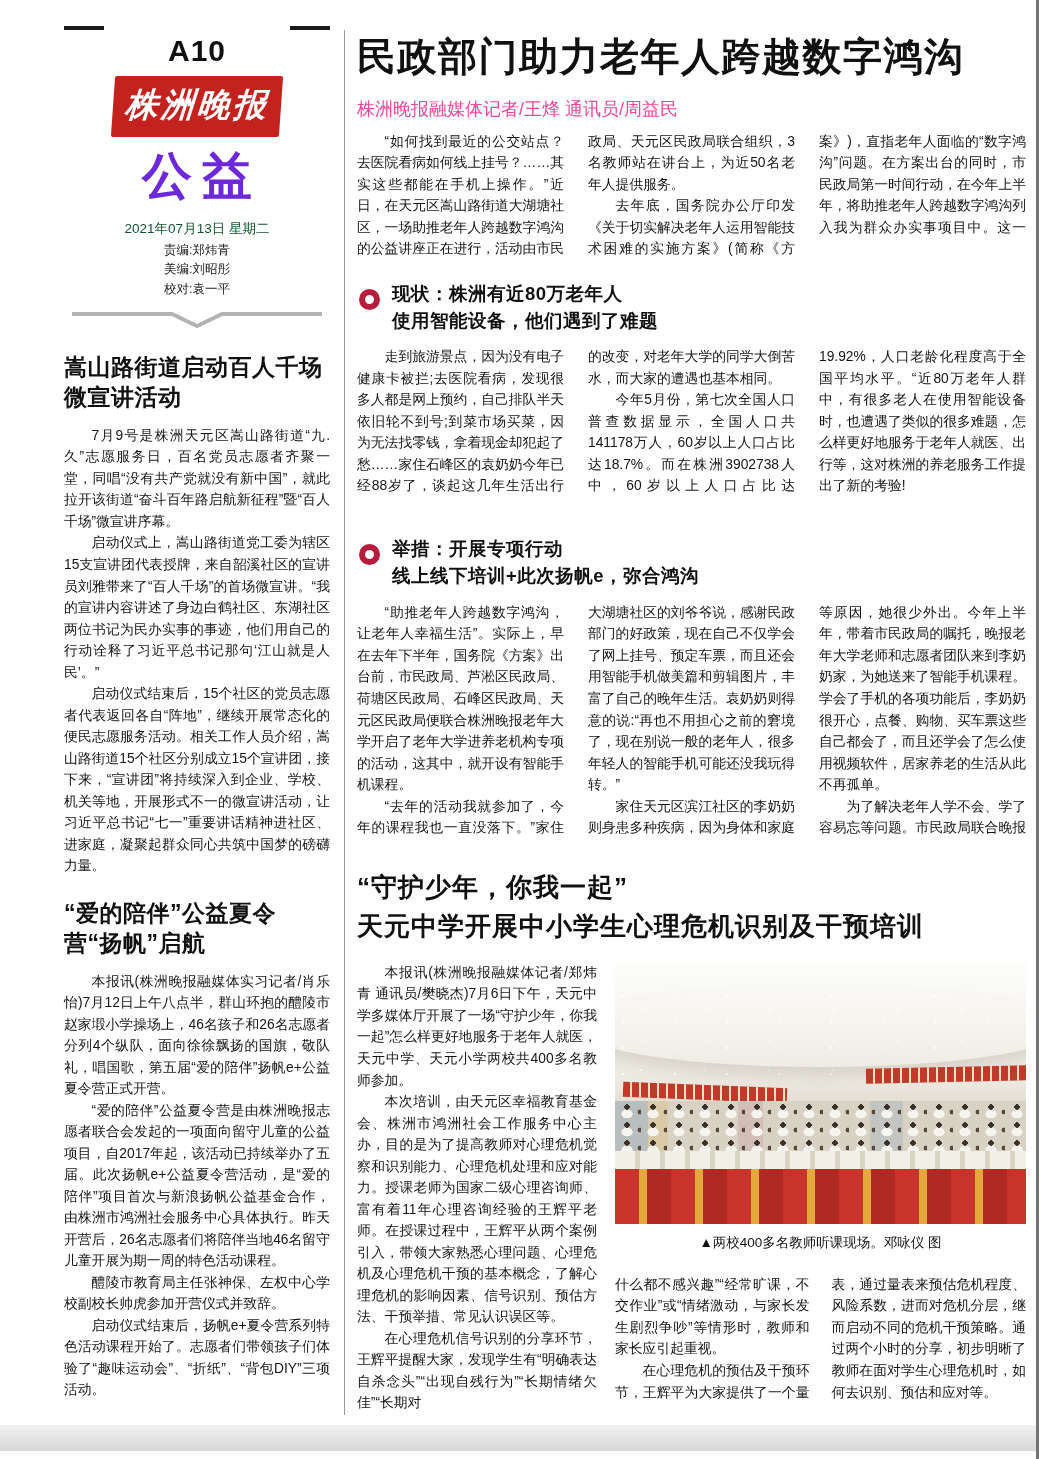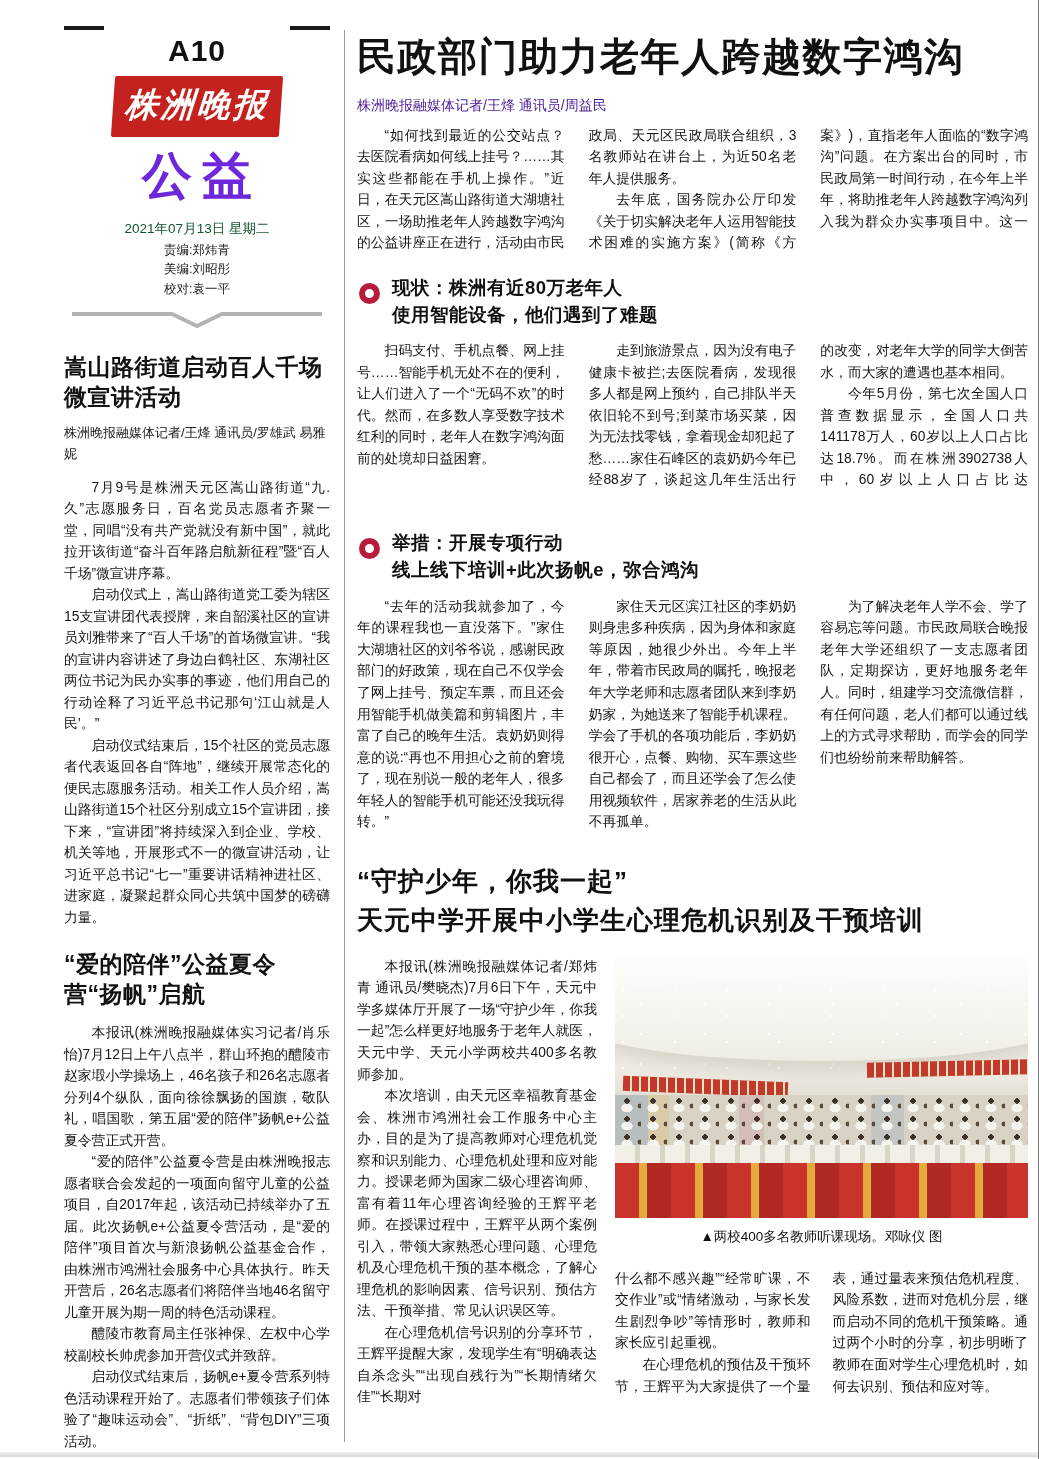--- a/index.html
+++ b/index.html
@@ -1,19 +1,19 @@
 <!DOCTYPE html>
 <html><head>
 <meta charset="utf-8">
 <style>
   * { margin:0; padding:0; box-sizing:border-box; }
   html,body { background:#ffffff; }
   body { font-family:"Liberation Sans","DejaVu Sans",sans-serif; color:#111; }
   .page { width:1039px; height:1459px; background:#fff; display:flex; flex-direction:column;
-          border-right:1px solid #737373; overflow:hidden; }
+          border-right:3px solid #737373; overflow:hidden; }
   .content { flex:1; display:flex; padding:26px 10px 0 64px; }
 
   
   .sidebar { width:266px; flex:0 0 266px; }
   .sb-header { text-align:center; }
   .cropmarks { display:flex; justify-content:space-between; margin-bottom:4px; }
   .cropmark { width:40px; height:4px; background:#1a1a1a; }
   .page-no { font-size:30px; font-weight:bold; letter-spacing:1px; margin:2px 0 8px; }
   .masthead { display:inline-block; background:#c4221e; color:#fff; font-weight:bold;
               font-style:italic; font-size:33px; letter-spacing:3px; padding:7px 12px 9px;
@@ -31,21 +31,21 @@
   .para { font-size:13.8px; line-height:1.56; text-align:justify; text-indent:2em; color:#141414; }
   .cont .para:first-child { text-indent:0; }
 
   .vrule { width:1px; background:#9a9a9a; margin:4px 12px 10px 14px; }
 
   
   .main { flex:1; display:flex; flex-direction:column; }
   .main-article { }
   .headline { font-size:39px; font-weight:bold; line-height:1.3; letter-spacing:1.5px; margin-top:30px; }
   .headline.first { margin-top:36px; }
-  .m-byline { font-size:14px; margin:14px 0 10px; color:#4c1d95; }
+  .m-byline { font-size:18px; margin:14px 0 10px; color:#ec4899; }
 
   .cols3 { column-count:3; column-gap:24px; column-fill:auto; }
   .intro-block { height:132px; margin-top:6px; }
   .sec-body-1 { height:172px; }
   .sec-body-2 { height:240px; }
 
   .sec-head { display:flex; align-items:flex-start; margin:18px 0 12px; }
   .donut { width:21px; height:21px; border:6.5px solid #b81c3c; border-radius:50%;
            margin:8px 12px 0 2px; flex:0 0 auto; }
   .sec-head-text { font-size:18.5px; font-weight:bold; line-height:1.45; letter-spacing:0.5px; }
@@ -110,21 +110,20 @@
         <div class="editor-line">责编:郑炜青</div>
         <div class="editor-line">美编:刘昭彤</div>
         <div class="editor-line">校对:袁一平</div>
         <svg class="chevron" width="250" height="22" viewBox="0 0 250 22">
           <polyline points="0,5 100,5 125,17 150,5 250,5" fill="none" stroke="#b3b3b3" stroke-width="4"></polyline>
         </svg>
       </div>
 
       <article class="sb-article">
         <h2 class="sb-title">嵩山路街道启动百人千场微宣讲活动</h2>
-        <div class="sb-byline">株洲晚报融媒体记者/王烽 通讯员/罗雄武 易雅妮</div>
         <div class="sb-body">
             <p class="para">7月9号是株洲天元区嵩山路街道“九.久”志愿服务日，百名党员志愿者齐聚一堂，同唱“没有共产党就没有新中国”，就此拉开该街道“奋斗百年路启航新征程”暨“百人千场”微宣讲序幕。</p>
             <p class="para">启动仪式上，嵩山路街道党工委为辖区15支宣讲团代表授牌，来自韶溪社区的宣讲员刘雅带来了“百人千场”的首场微宣讲。“我的宣讲内容讲述了身边白鹤社区、东湖社区两位书记为民办实事的事迹，他们用自己的行动诠释了习近平总书记那句‘江山就是人民’。”</p>
             <p class="para">启动仪式结束后，15个社区的党员志愿者代表返回各自“阵地”，继续开展常态化的便民志愿服务活动。相关工作人员介绍，嵩山路街道15个社区分别成立15个宣讲团，接下来，“宣讲团”将持续深入到企业、学校、机关等地，开展形式不一的微宣讲活动，让习近平总书记“七一”重要讲话精神进社区、进家庭，凝聚起群众同心共筑中国梦的磅礴力量。</p>
           </div>
       </article>
 
       <article class="sb-article">
         <h2 class="sb-title">“爱的陪伴”公益夏令营“扬帆”启航</h2>
         <div class="sb-body">
@@ -150,33 +149,33 @@
           </div>
 
         <div class="sec-head">
           <span class="donut"></span>
           <div class="sec-head-text">
             <div>现状：株洲有近80万老年人</div>
             <div>使用智能设备，他们遇到了难题</div>
           </div>
         </div>
         <div class="cols3 sec-body-1">
-            <p class="para">扫码支付、手机点餐、网上挂号……智能手机无处不在的便利，让人们进入了一个“无码不欢”的时代。然而，在多数人享受数字技术红利的同时，老年人在数字鸿沟面前的处境却日益困窘。</p>
             <p class="para">走到旅游景点，因为没有电子健康卡被拦;去医院看病，发现很多人都是网上预约，自己排队半天依旧轮不到号;到菜市场买菜，因为无法找零钱，拿着现金却犯起了愁……家住石峰区的袁奶奶今年已经88岁了，谈起这几年生活出行的改变，对老年大学的同学大倒苦水，而大家的遭遇也基本相同。</p>
             <p class="para">今年5月份，第七次全国人口普查数据显示，全国人口共141178万人，60岁以上人口占比达18.7%。而在株洲3902738人中，60岁以上人口占比达19.92%，人口老龄化程度高于全国平均水平。“近80万老年人群中，有很多老人在使用智能设备时，也遭遇了类似的很多难题，怎么样更好地服务于老年人就医、出行等，这对株洲的养老服务工作提出了新的考验!</p>
           </div>
 
         <div class="sec-head">
           <span class="donut"></span>
           <div class="sec-head-text">
             <div>举措：开展专项行动</div>
             <div>线上线下培训+此次扬帆e，弥合鸿沟</div>
           </div>
         </div>
         <div class="cols3 sec-body-2">
+            <p class="para">“助推老年人跨越数字鸿沟，让老年人幸福生活”。实际上，早在去年下半年，国务院《方案》出台前，市民政局、芦淞区民政局、荷塘区民政局、石峰区民政局、天元区民政局便联合株洲晚报老年大学开启了老年大学进养老机构专项的活动，这其中，就开设有智能手机课程。</p>
             <p class="para">“去年的活动我就参加了，今年的课程我也一直没落下。”家住大湖塘社区的刘爷爷说，感谢民政部门的好政策，现在自己不仅学会了网上挂号、预定车票，而且还会用智能手机做美篇和剪辑图片，丰富了自己的晚年生活。袁奶奶则得意的说:“再也不用担心之前的窘境了，现在别说一般的老年人，很多年轻人的智能手机可能还没我玩得转。”</p>
             <p class="para">家住天元区滨江社区的李奶奶则身患多种疾病，因为身体和家庭等原因，她很少外出。今年上半年，带着市民政局的嘱托，晚报老年大学老师和志愿者团队来到李奶奶家，为她送来了智能手机课程。学会了手机的各项功能后，李奶奶很开心，点餐、购物、买车票这些自己都会了，而且还学会了怎么使用视频软件，居家养老的生活从此不再孤单。</p>
             <p class="para">为了解决老年人学不会、学了容易忘等问题。市民政局联合晚报老年大学还组织了一支志愿者团队，定期探访，更好地服务老年人。同时，组建学习交流微信群，有任何问题，老人们都可以通过线上的方式寻求帮助，而学会的同学们也纷纷前来帮助解答。</p>
           </div>
       </article>
 
       <article class="bottom-article">
         <h2 class="b-headline">“守护少年，你我一起”</h2>
         <h2 class="b-headline">天元中学开展中小学生心理危机识别及干预培训</h2>
 

